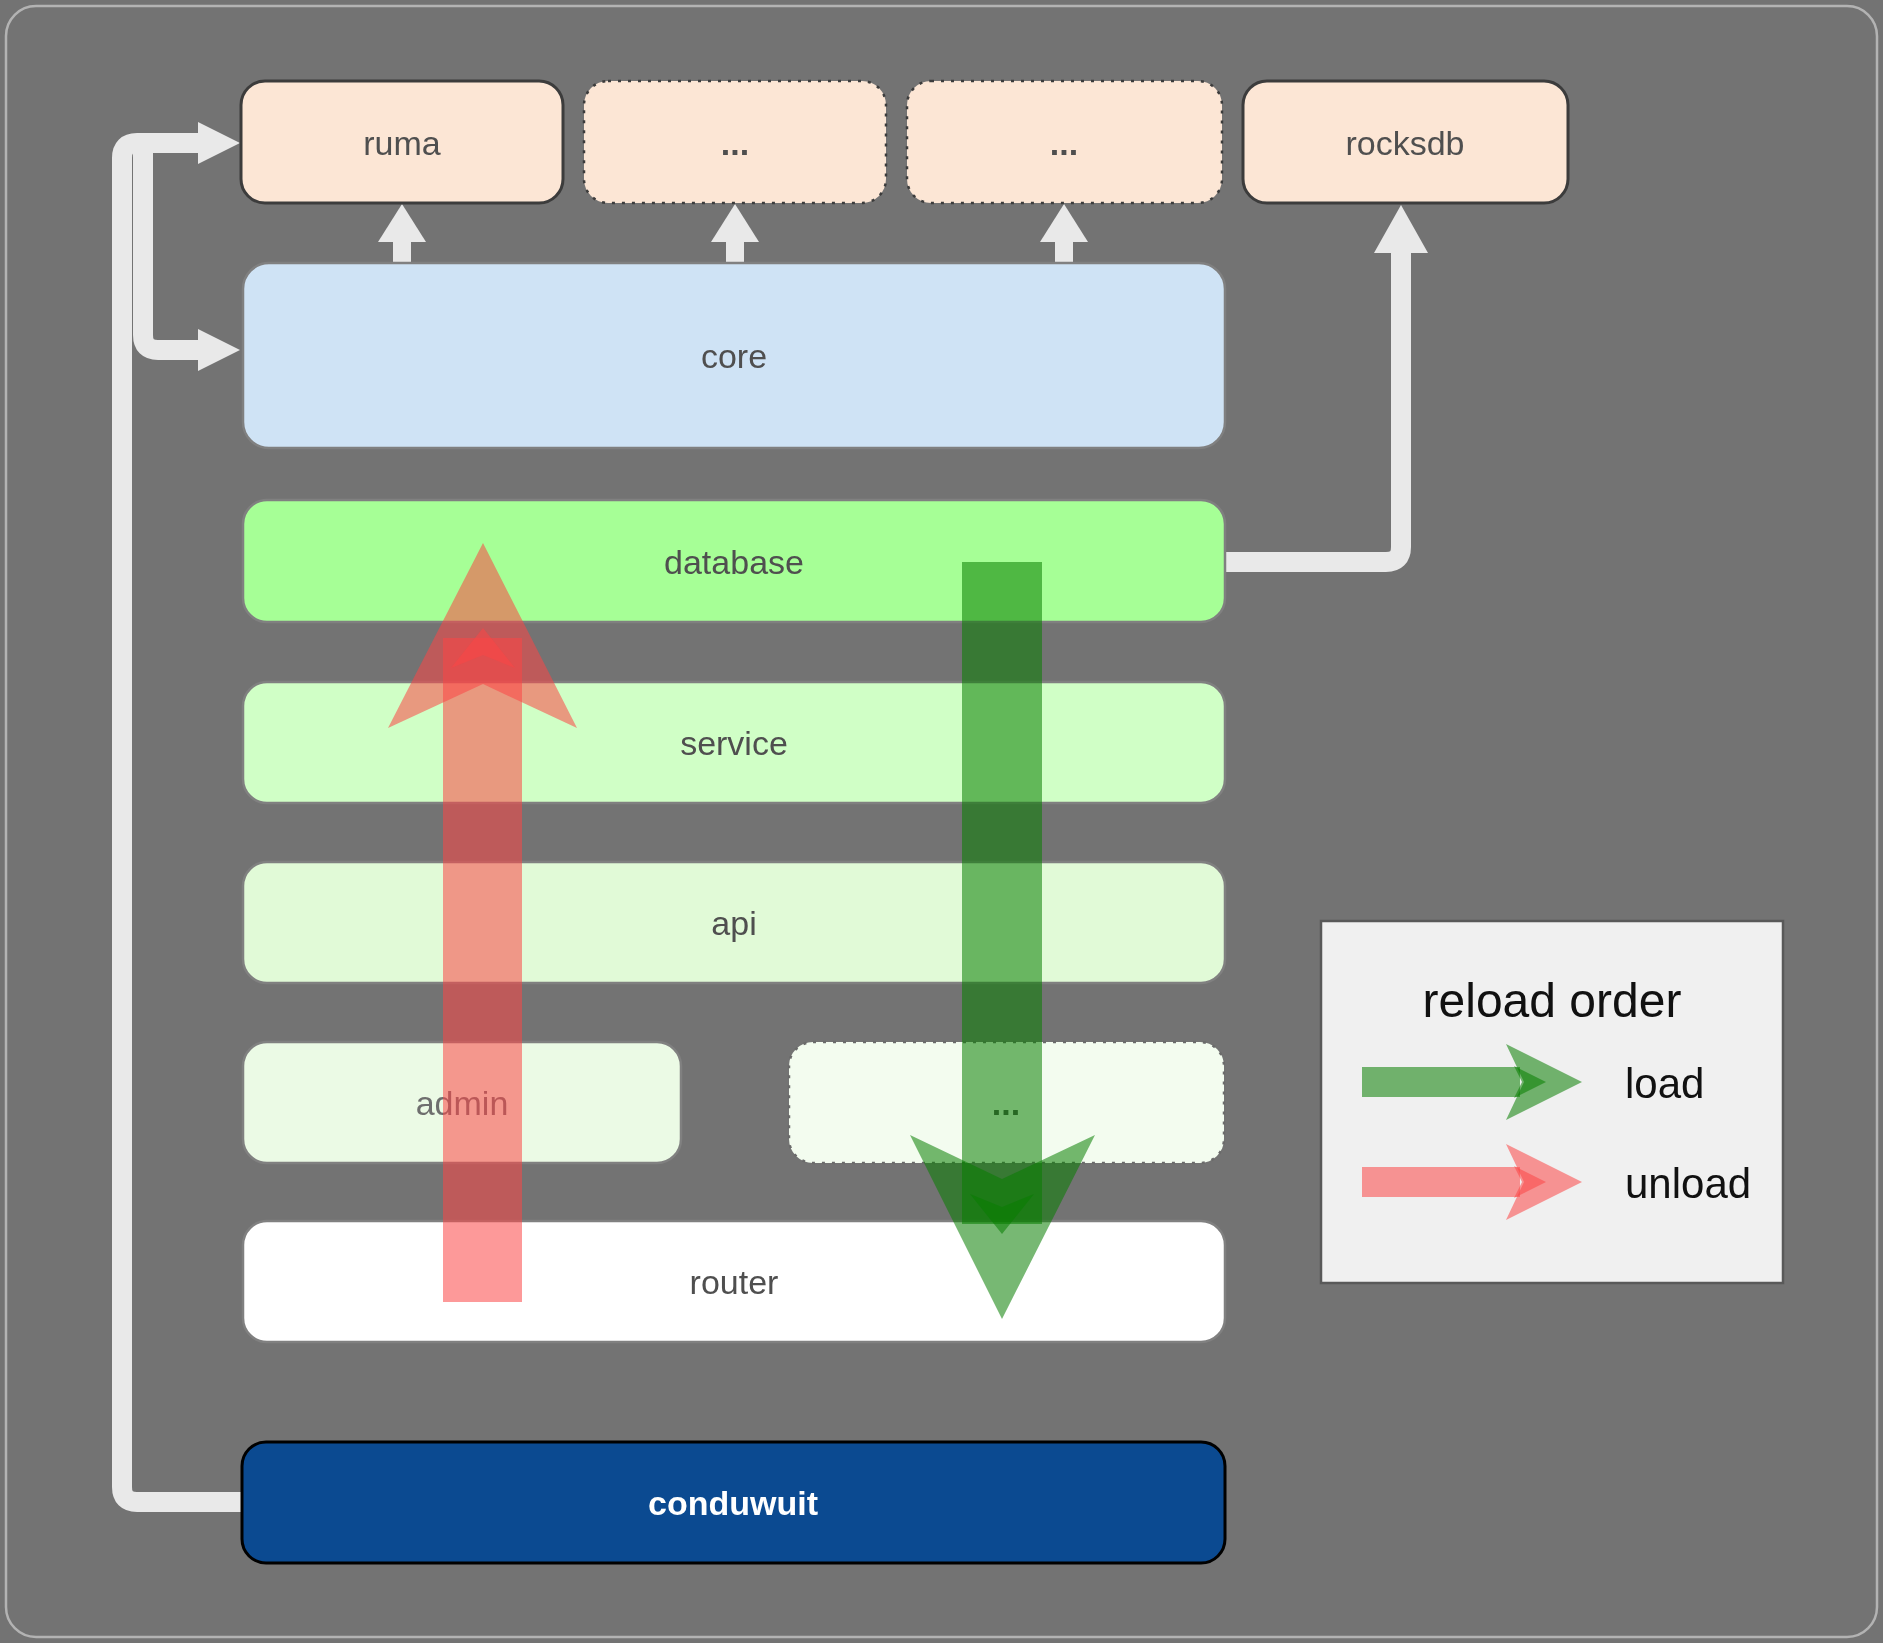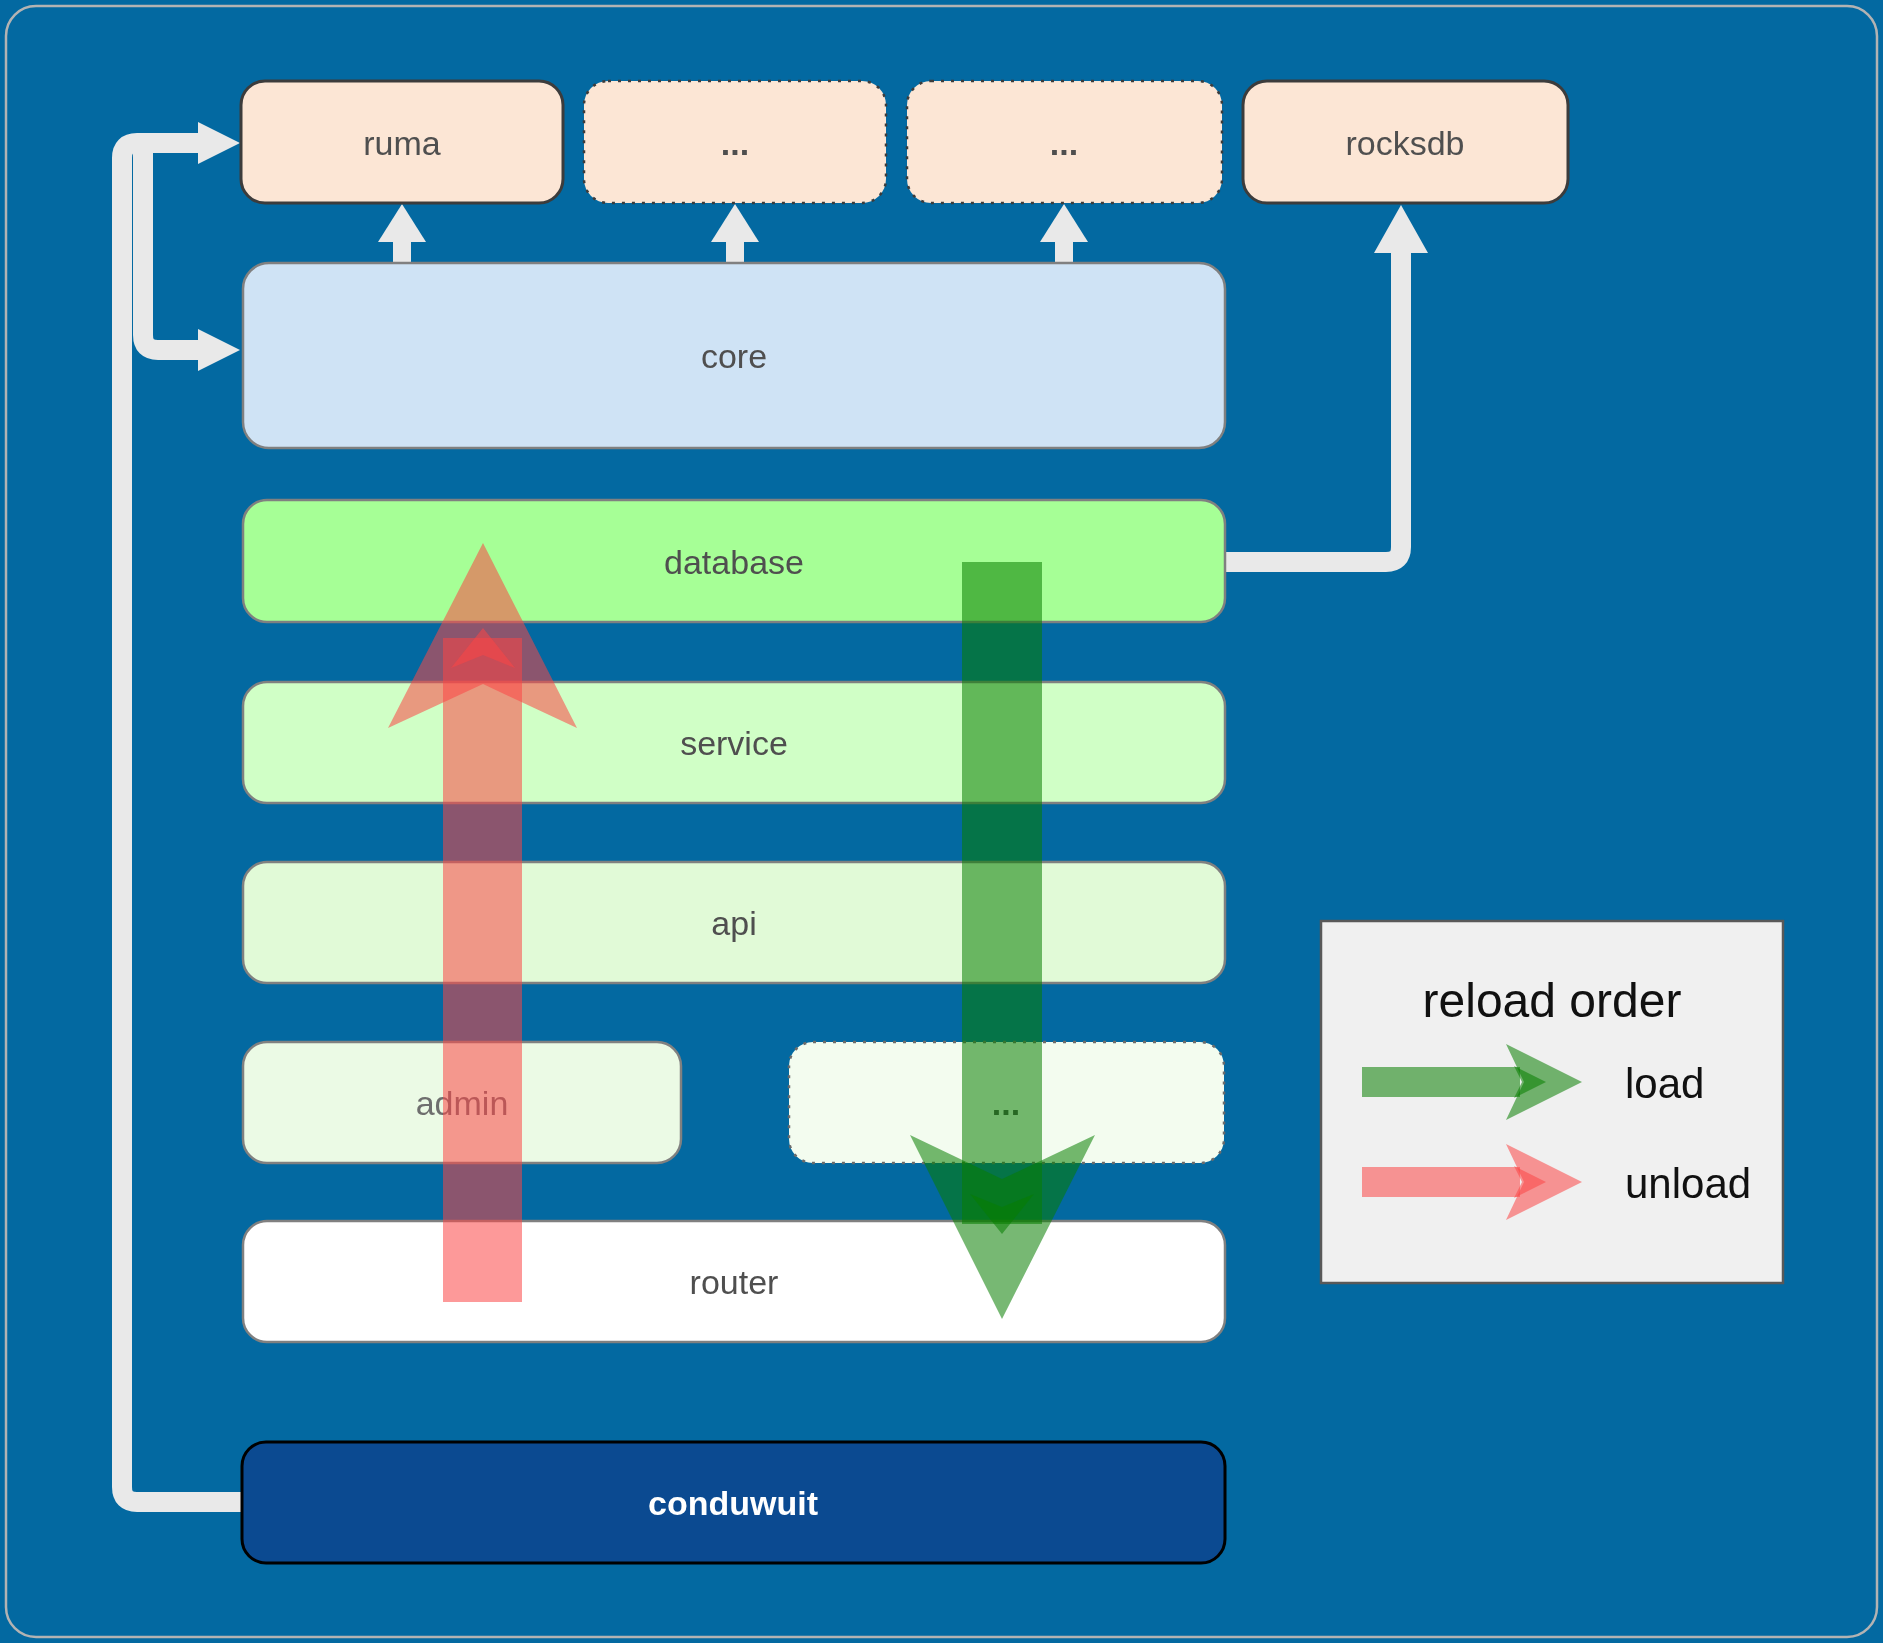--- a/index.html
+++ b/index.html
@@ -1,16 +1,16 @@
 <!DOCTYPE html>
 <html><head>
 <meta charset="utf-8">
 <style>
   html,body{margin:0;padding:0;background:#ffffff;}
-  .stage{position:relative;width:1883px;height:1643px;background:#0369a1;overflow:hidden;
+  .stage{position:relative;width:1883px;height:1643px;background:#737373;overflow:hidden;
          font-family:"Liberation Sans",sans-serif;}
   svg{position:absolute;left:0;top:0;}
   text{font-family:"Liberation Sans",sans-serif;}
 </style>
 </head>
 <body>
 
 <div class="stage">
 <svg width="1883" height="1643" viewBox="0 0 1883 1643">
 

